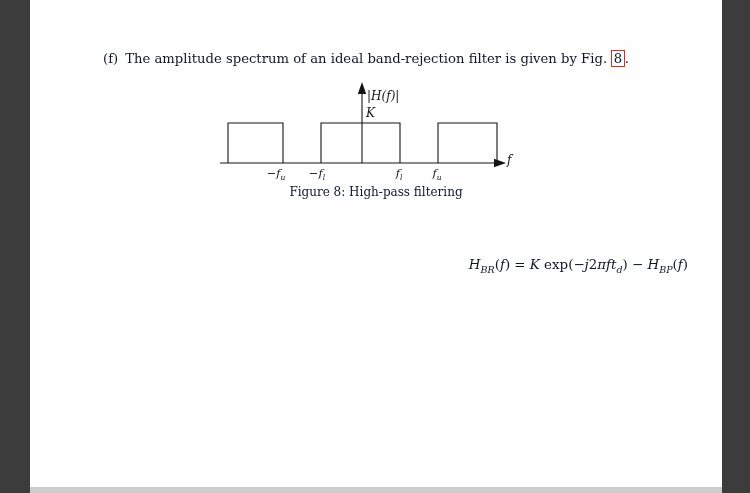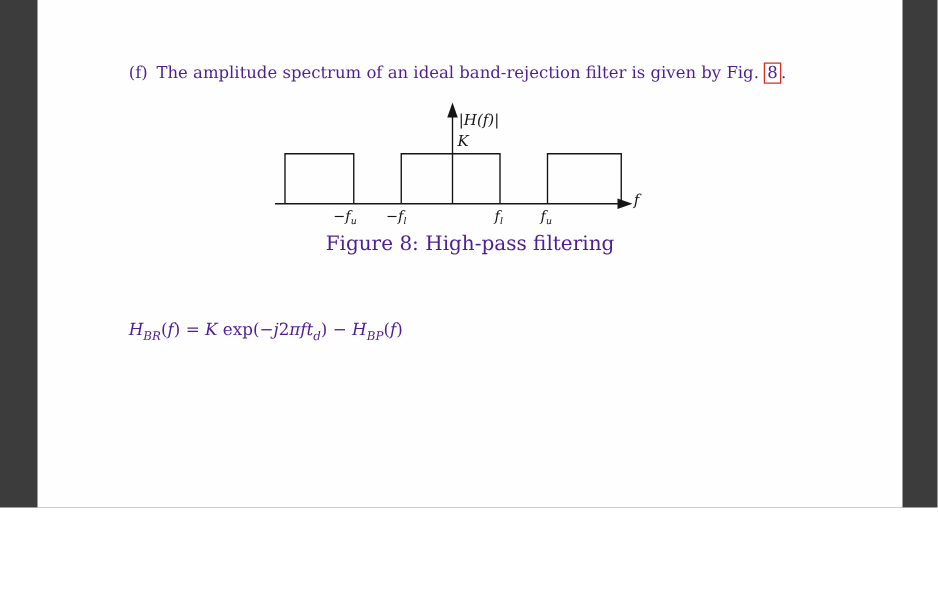--- a/index.html
+++ b/index.html
@@ -1,27 +1,27 @@
 <!DOCTYPE html>
 <html><head>
 <meta charset="utf-8">
 <style>
   html,body{margin:0;padding:0;}
-  .canvas{position:relative;width:750px;height:406px;background:#3c3c3c;overflow:hidden;
-          font-family:"DejaVu Serif","Liberation Serif",serif;color:#4c1d95;text-decoration:underline;}
+  .canvas{position:relative;width:750px;height:493px;background:#3c3c3c;overflow:hidden;
+          font-family:"DejaVu Serif","Liberation Serif",serif;color:#0f172a;text-decoration:underline;}
   .paper{position:absolute;left:30px;top:0;width:692px;height:487px;background:#fefefe;}
   .page-strip{position:absolute;left:30px;top:487px;width:692px;height:6px;background:#cdcdcd;}
   .line{position:absolute;white-space:nowrap;font-size:13.2px;line-height:16px;}
   .label{margin-right:7px;}
   .it{font-style:italic;}
   sub{font-size:9.5px;font-style:italic;line-height:0;}
   .figref{border:1px solid #dd2b20;padding:0 1.5px;}
-  .eq{position:absolute;left:73px;top:257px;width:585px;text-align:left;
+  .eq{position:absolute;left:73px;top:257px;width:585px;text-align:right;
       font-size:13.4px;white-space:nowrap;}
-  .caption{position:absolute;left:196px;top:185px;width:300px;text-align:center;font-size:16px;}
+  .caption{position:absolute;left:196px;top:185px;width:300px;text-align:center;font-size:12px;}
   .figwrap{position:absolute;left:185px;top:80px;width:300px;height:102px;}
   .svgtext{font-family:"DejaVu Serif","Liberation Serif",serif;font-size:12px;fill:#151515;}
   .ticktext{font-size:11.5px;}
 </style>
 </head>
 <body>
 
 <div class="canvas">
   <div class="paper">
 

